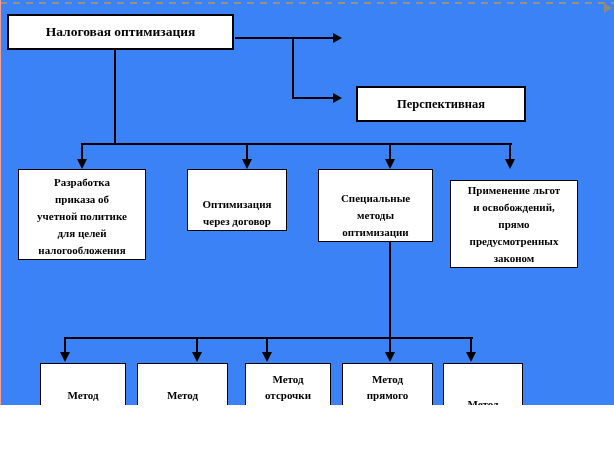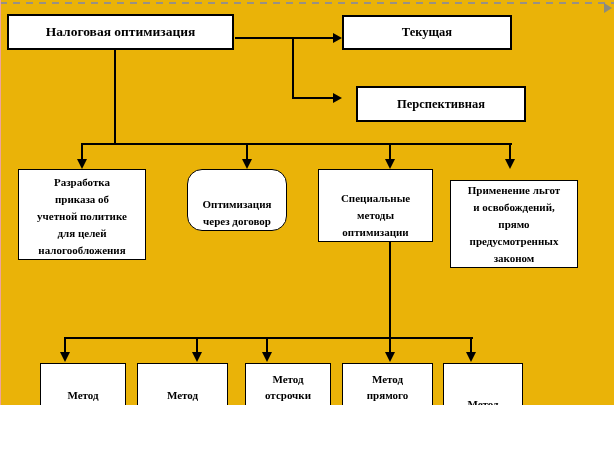--- a/index.html
+++ b/index.html
@@ -1,20 +1,20 @@
 <!DOCTYPE html>
 <html><head>
 <meta charset="utf-8">
 <title>Diagram</title>
 <style>
   html,body{margin:0;padding:0;}
   body{font-family:"Liberation Serif","DejaVu Serif",serif;}
   #stage{
     position:relative;width:614px;height:405px;
-    background:#eab308;overflow:hidden;
+    background:#3b82f6;overflow:hidden;
   }
   .dashed-top{
     position:absolute;left:0;top:2px;width:614px;height:2px;
     background:repeating-linear-gradient(to right,#989183 0 7px,transparent 7px 13px);
   }
   .left-edge{
     position:absolute;left:0;top:0;width:1px;height:459px;
     background:#f0a39b;
   }
   .corner-arrow{
@@ -35,21 +35,21 @@
   .node-current{
     left:342px;top:15px;width:170px;height:35px;border-width:2px;
     font-size:12.5px;justify-content:center;
   }
   .node-perspective{
     left:342px;top:86px;width:170px;height:36px;border-width:2px;
     font-size:12.5px;justify-content:center;margin-left:14px;
   }
   .lvl2,.lvl3{font-size:11px;line-height:1.55;justify-content:flex-end;}
   .node-a{left:18px;top:169px;width:128px;height:91px;padding-top:5px;}
-  .node-b{left:187px;top:169px;width:100px;height:62px;padding-top:9px;border-radius:15px;}
+  .node-b{left:187px;top:169px;width:100px;height:62px;padding-top:9px;}
   .node-c{left:318px;top:169px;width:115px;height:73px;padding-top:21px;}
   .node-d{left:450px;top:180px;width:128px;height:88px;padding-top:4px;}
   .lvl3{line-height:1.45;padding-top:8px;}
   .node-m1{left:40px;top:363px;width:86px;height:74px;}
   .node-m2{left:137px;top:363px;width:91px;height:74px;}
   .node-m3{left:245px;top:363px;width:86px;height:74px;}
   .node-m4{left:342px;top:363px;width:91px;height:74px;}
   .node-m5{left:443px;top:363px;width:80px;height:67px;}
   .line{position:absolute;background:#000;}
   .arrow-right{
@@ -67,23 +67,20 @@
 <body>
 
 <div id="stage">
 
   <div class="dashed-top"></div>
   <div class="left-edge"></div>
   <div class="corner-arrow"></div>
 
   <div class="node node-root">
     <span class="multiline">Налоговая оптимизация</span>
-  </div>
-  <div class="node node-current">
-    <span class="multiline">Текущая</span>
   </div>
   <div class="node node-perspective">
     <span class="multiline">Перспективная</span>
   </div>
 
   <div class="line" style="left:235px;top:37px;width:98px;height:2px;"></div>
   <div class="arrow-right" style="left:333px;top:33px;"></div>
   <div class="line" style="left:292px;top:37px;width:2px;height:62px;"></div>
   <div class="line" style="left:292px;top:97px;width:41px;height:2px;"></div>
   <div class="arrow-right" style="left:333px;top:93px;"></div>

